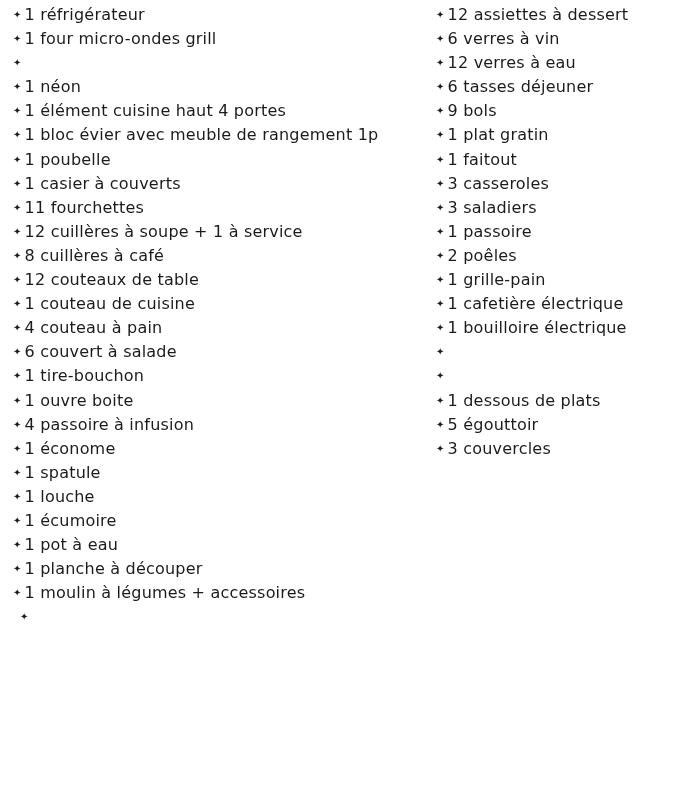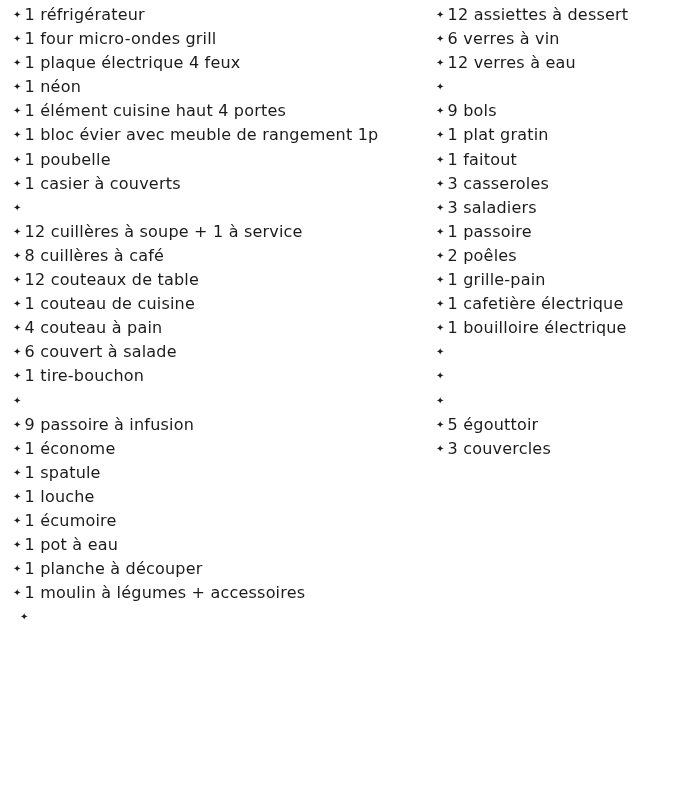--- a/index.html
+++ b/index.html
@@ -62,21 +62,20 @@
       <li class="item" style="color: rgb(27, 27, 27);">
         <span class="bullet">✦</span>
         <span class="item-text">1 réfrigérateur</span>
       </li>
       <li class="item" style="color: rgb(27, 27, 27);">
         <span class="bullet">✦</span>
         <span class="item-text">1 four micro-ondes grill</span>
       </li>
       <li class="item" style="color: rgb(27, 27, 27);">
         <span class="bullet">✦</span>
-        <span class="item-text">1 plaque électrique 4 feux</span>
       </li>
       <li class="item" style="color: rgb(27, 27, 27);">
         <span class="bullet">✦</span>
         <span class="item-text">1 néon</span>
       </li>
       <li class="item" style="color: rgb(27, 27, 27);">
         <span class="bullet">✦</span>
         <span class="item-text">1 élément cuisine haut 4 portes</span>
       </li>
       <li class="item" style="color: rgb(27, 27, 27);">
@@ -86,20 +85,21 @@
       <li class="item" style="color: rgb(27, 27, 27);">
         <span class="bullet">✦</span>
         <span class="item-text">1 poubelle</span>
       </li>
       <li class="item" style="color: rgb(27, 27, 27);">
         <span class="bullet">✦</span>
         <span class="item-text">1 casier à couverts</span>
       </li>
       <li class="item" style="color: rgb(27, 27, 27);">
         <span class="bullet">✦</span>
+        <span class="item-text">11 fourchettes</span>
       </li>
       <li class="item" style="color: rgb(27, 27, 27);">
         <span class="bullet">✦</span>
         <span class="item-text">12 cuillères à soupe + 1 à service</span>
       </li>
       <li class="item" style="color: rgb(27, 27, 27);">
         <span class="bullet">✦</span>
         <span class="item-text">8 cuillères à café</span>
       </li>
       <li class="item" style="color: rgb(27, 27, 27);">
@@ -117,24 +117,25 @@
       <li class="item" style="color: rgb(27, 27, 27);">
         <span class="bullet">✦</span>
         <span class="item-text">6 couvert à salade</span>
       </li>
       <li class="item" style="color: rgb(27, 27, 27);">
         <span class="bullet">✦</span>
         <span class="item-text">1 tire-bouchon</span>
       </li>
       <li class="item" style="color: rgb(27, 27, 27);">
         <span class="bullet">✦</span>
-      </li>
-      <li class="item" style="color: rgb(27, 27, 27);">
-        <span class="bullet">✦</span>
-        <span class="item-text">9 passoire à infusion</span>
+        <span class="item-text">1 ouvre boite</span>
+      </li>
+      <li class="item" style="color: rgb(27, 27, 27);">
+        <span class="bullet">✦</span>
+        <span class="item-text">4 passoire à infusion</span>
       </li>
       <li class="item" style="color: rgb(27, 27, 27);">
         <span class="bullet">✦</span>
         <span class="item-text">1 économe</span>
       </li>
       <li class="item" style="color: rgb(27, 27, 27);">
         <span class="bullet">✦</span>
         <span class="item-text">1 spatule</span>
       </li>
       <li class="item" style="color: rgb(27, 27, 27);">
@@ -169,20 +170,21 @@
       <li class="item" style="color: rgb(27, 27, 27);">
         <span class="bullet">✦</span>
         <span class="item-text">6 verres à vin</span>
       </li>
       <li class="item" style="color: rgb(27, 27, 27);">
         <span class="bullet">✦</span>
         <span class="item-text">12 verres à eau</span>
       </li>
       <li class="item" style="color: rgb(27, 27, 27);">
         <span class="bullet">✦</span>
+        <span class="item-text">6 tasses déjeuner</span>
       </li>
       <li class="item" style="color: rgb(27, 27, 27);">
         <span class="bullet">✦</span>
         <span class="item-text">9 bols</span>
       </li>
       <li class="item" style="color: rgb(27, 27, 27);">
         <span class="bullet">✦</span>
         <span class="item-text">1 plat gratin</span>
       </li>
       <li class="item" style="color: rgb(27, 27, 27);">
@@ -218,20 +220,21 @@
         <span class="item-text">1 bouilloire électrique</span>
       </li>
       <li class="item" style="color: rgb(27, 27, 27);">
         <span class="bullet">✦</span>
       </li>
       <li class="item" style="color: rgb(27, 27, 27);">
         <span class="bullet">✦</span>
       </li>
       <li class="item" style="color: rgb(27, 27, 27);">
         <span class="bullet">✦</span>
+        <span class="item-text">1 dessous de plats</span>
       </li>
       <li class="item" style="color: rgb(27, 27, 27);">
         <span class="bullet">✦</span>
         <span class="item-text">5 égouttoir</span>
       </li>
       <li class="item" style="color: rgb(27, 27, 27);">
         <span class="bullet">✦</span>
         <span class="item-text">3 couvercles</span>
       </li>
     </ul>

